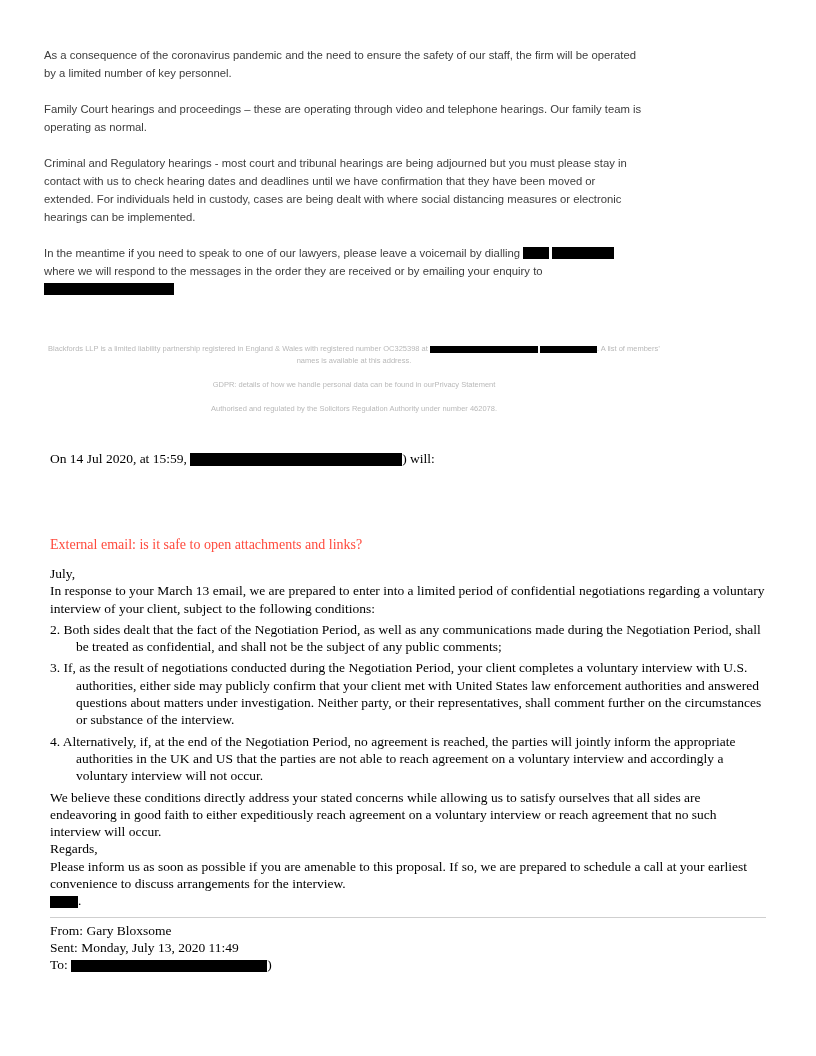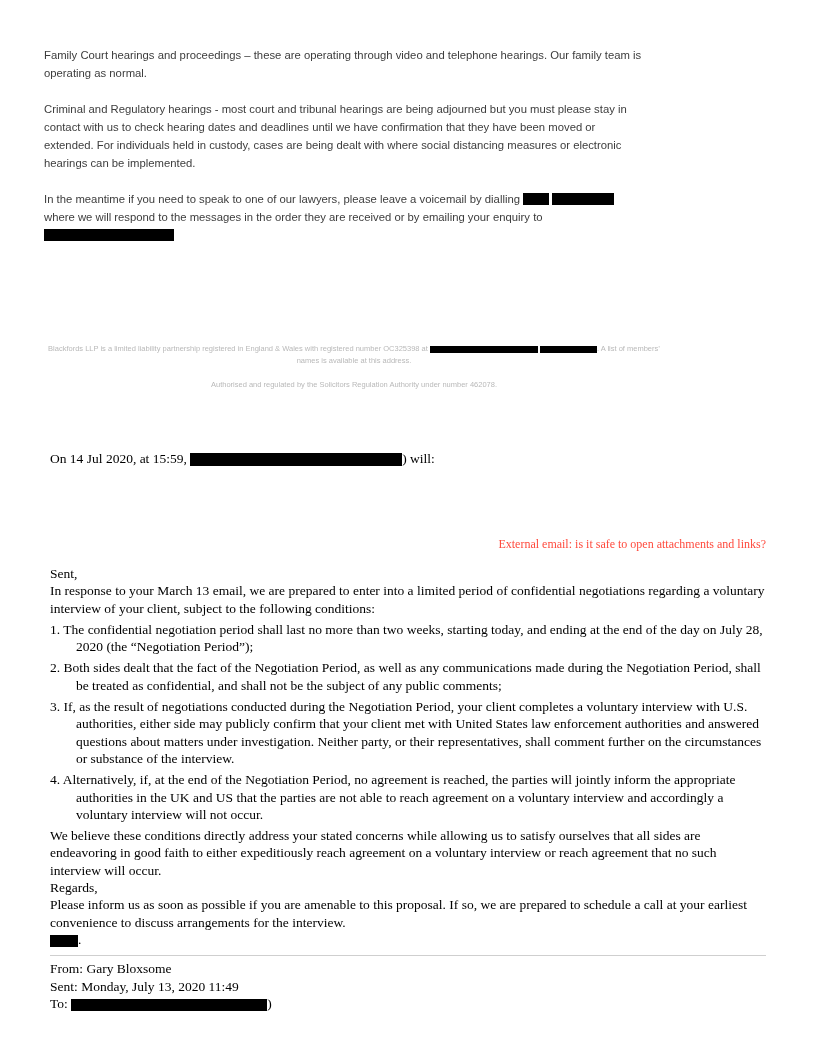--- a/index.html
+++ b/index.html
@@ -30,21 +30,21 @@
   .quote-header {
     position: absolute; top: 451px; left: 50px; width: 716px;
     font-family: "Liberation Serif", serif;
     font-size: 13.5px; color: #000; margin: 0;
   }
 
   
   .warning {
     position: absolute; top: 537px; left: 50px; width: 716px;
     font-family: "Liberation Serif", serif;
-    font-size: 12px; margin: 0; text-align: right;
+    font-size: 14px; margin: 0;
   }
 
   
   .letter {
     position: absolute; top: 565px; left: 50px; width: 716px;
     font-family: "Liberation Serif", serif;
     font-size: 13.5px; line-height: 17.3px; color: #000;
   }
   .letter p { margin: 0; }
   .condition { margin: 4px 0; padding-left: 26px; text-indent: -26px; }
@@ -62,39 +62,40 @@
     vertical-align: text-bottom;
   }
   .redact-sm { height: 7px; }
 </style>
 </head>
 <body>
 
 <div class="page">
 
   <section class="notice">
+    <p>As a consequence of the coronavirus pandemic and the need to ensure the safety of our staff, the firm will be operated by a limited number of key personnel.</p>
     <p>Family Court hearings and proceedings – these are operating through video and telephone hearings. Our family team is operating as normal.</p>
     <p>Criminal and Regulatory hearings - most court and tribunal hearings are being adjourned but you must please stay in contact with us to check hearing dates and deadlines until we have confirmation that they have been moved or extended. For individuals held in custody, cases are being dealt with where social distancing measures or electronic hearings can be implemented.</p>
     <p><span>In the meantime if you need to speak to one of our lawyers, please leave a voicemail by dialling </span><span class="redact" style="width: 26px; background: rgb(0, 0, 0);"></span> <span class="redact" style="width: 62px; background: rgb(0, 0, 0);"></span><span> where we will respond to the messages in the order they are received or by emailing your enquiry to </span><span class="redact" style="width: 130px; background: rgb(0, 0, 0);"></span></p>
   </section>
 
   <section class="disclaimer" style="color: rgb(185, 185, 185);">
     <p><span>Blackfords LLP is a limited liability partnership registered in England &amp; Wales with registered number OC325398 at </span><span class="redact redact-sm" style="width: 108px; background: rgb(0, 0, 0);"></span> <span class="redact redact-sm" style="width: 57px; background: rgb(0, 0, 0);"></span><span>. A list of members’ names is available at this address.</span></p>
+    <p>GDPR: details of how we handle personal data can be found in ourPrivacy Statement</p>
     <p>Authorised and regulated by the Solicitors Regulation Authority under number 462078.</p>
   </section>
 
   <p class="quote-header"><span>On 14 Jul 2020, at 15:59, </span><span class="redact" style="width: 212px; height: 13px; background: rgb(0, 0, 0);"></span><span>) will:</span></p>
 
   <p class="warning" style="color: rgb(255, 74, 61);">External email: is it safe to open attachments and links?</p>
 
   <section class="letter">
-    <p>Sent,</p>
+    <p>July,</p>
     <p>In response to your March 13 email, we are prepared to enter into a limited period of confidential negotiations regarding a voluntary interview of your client, subject to the following conditions:</p>
 
-    <div class="condition"><span>1.</span> <span>The confidential negotiation period shall last no more than two weeks, starting today, and ending at the end of the day on July 28, 2020 (the “Negotiation Period”);</span></div>
     <div class="condition"><span>2.</span> <span>Both sides dealt that the fact of the Negotiation Period, as well as any communications made during the Negotiation Period, shall be treated as confidential, and shall not be the subject of any public comments;</span></div>
     <div class="condition"><span>3.</span> <span>If, as the result of negotiations conducted during the Negotiation Period, your client completes a voluntary interview with U.S. authorities, either side may publicly confirm that your client met with United States law enforcement authorities and answered questions about matters under investigation. Neither party, or their representatives, shall comment further on the circumstances or substance of the interview.</span></div>
     <div class="condition"><span>4.</span> <span>Alternatively, if, at the end of the Negotiation Period, no agreement is reached, the parties will jointly inform the appropriate authorities in the UK and US that the parties are not able to reach agreement on a voluntary interview and accordingly a voluntary interview will not occur.</span></div>
 
     <p>We believe these conditions directly address your stated concerns while allowing us to satisfy ourselves that all sides are endeavoring in good faith to either expeditiously reach agreement on a voluntary interview or reach agreement that no such interview will occur.</p>
     <p>Regards,</p>
     <p>Please inform us as soon as possible if you are amenable to this proposal. If so, we are prepared to schedule a call at your earliest convenience to discuss arrangements for the interview.</p>
     <p><span class="redact" style="width: 28px; background: rgb(0, 0, 0);"></span><span>.</span></p>
 
     <hr>

